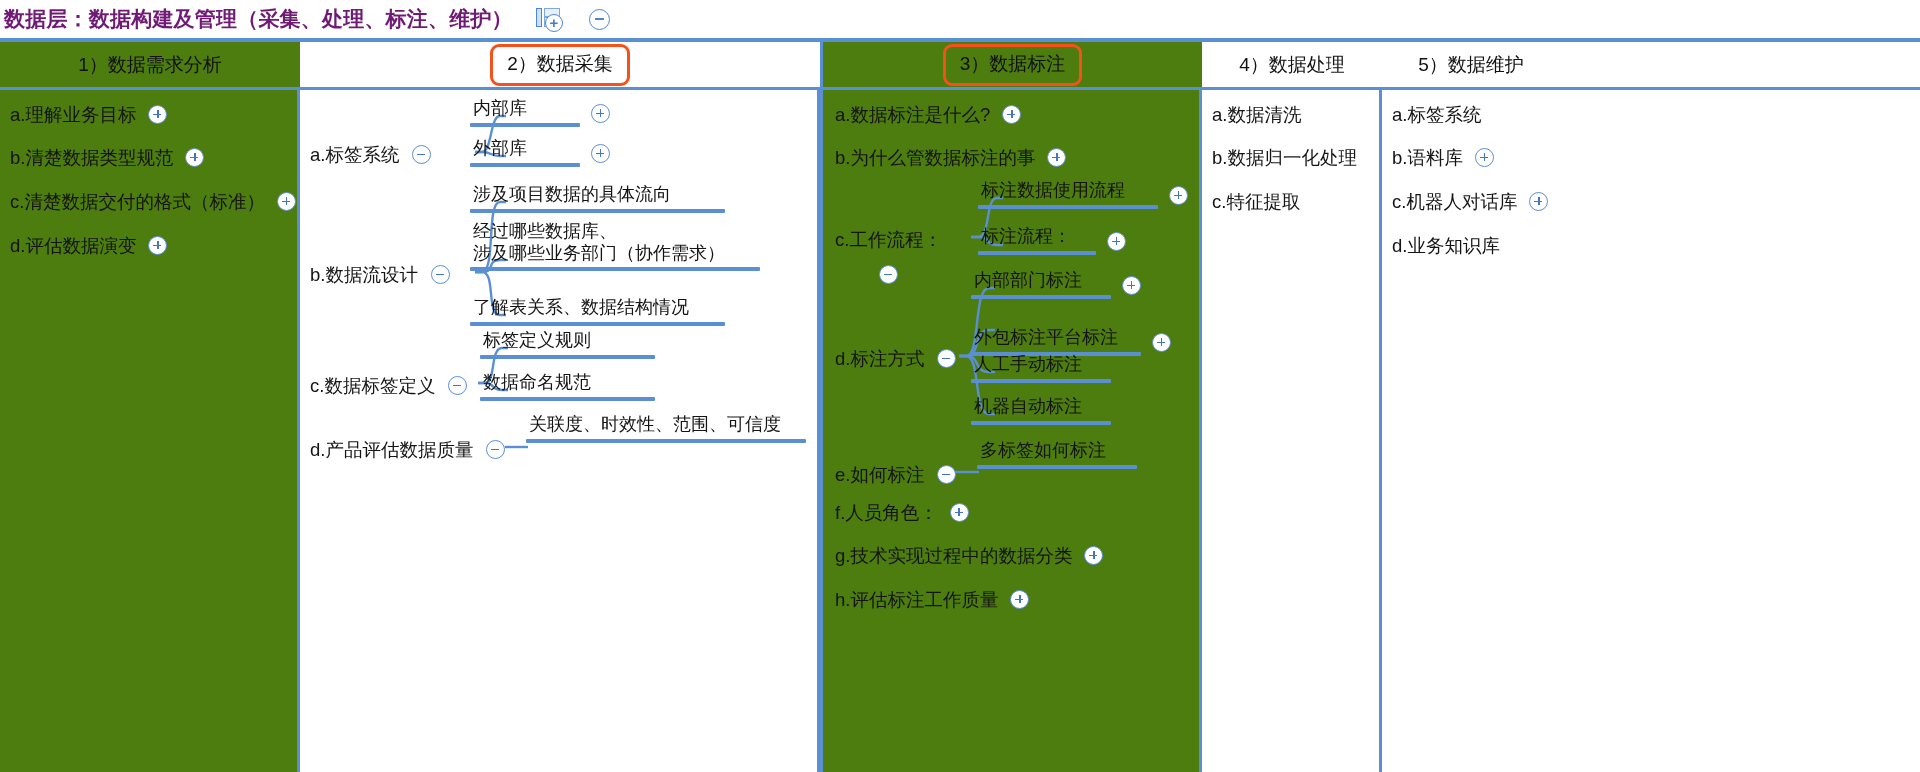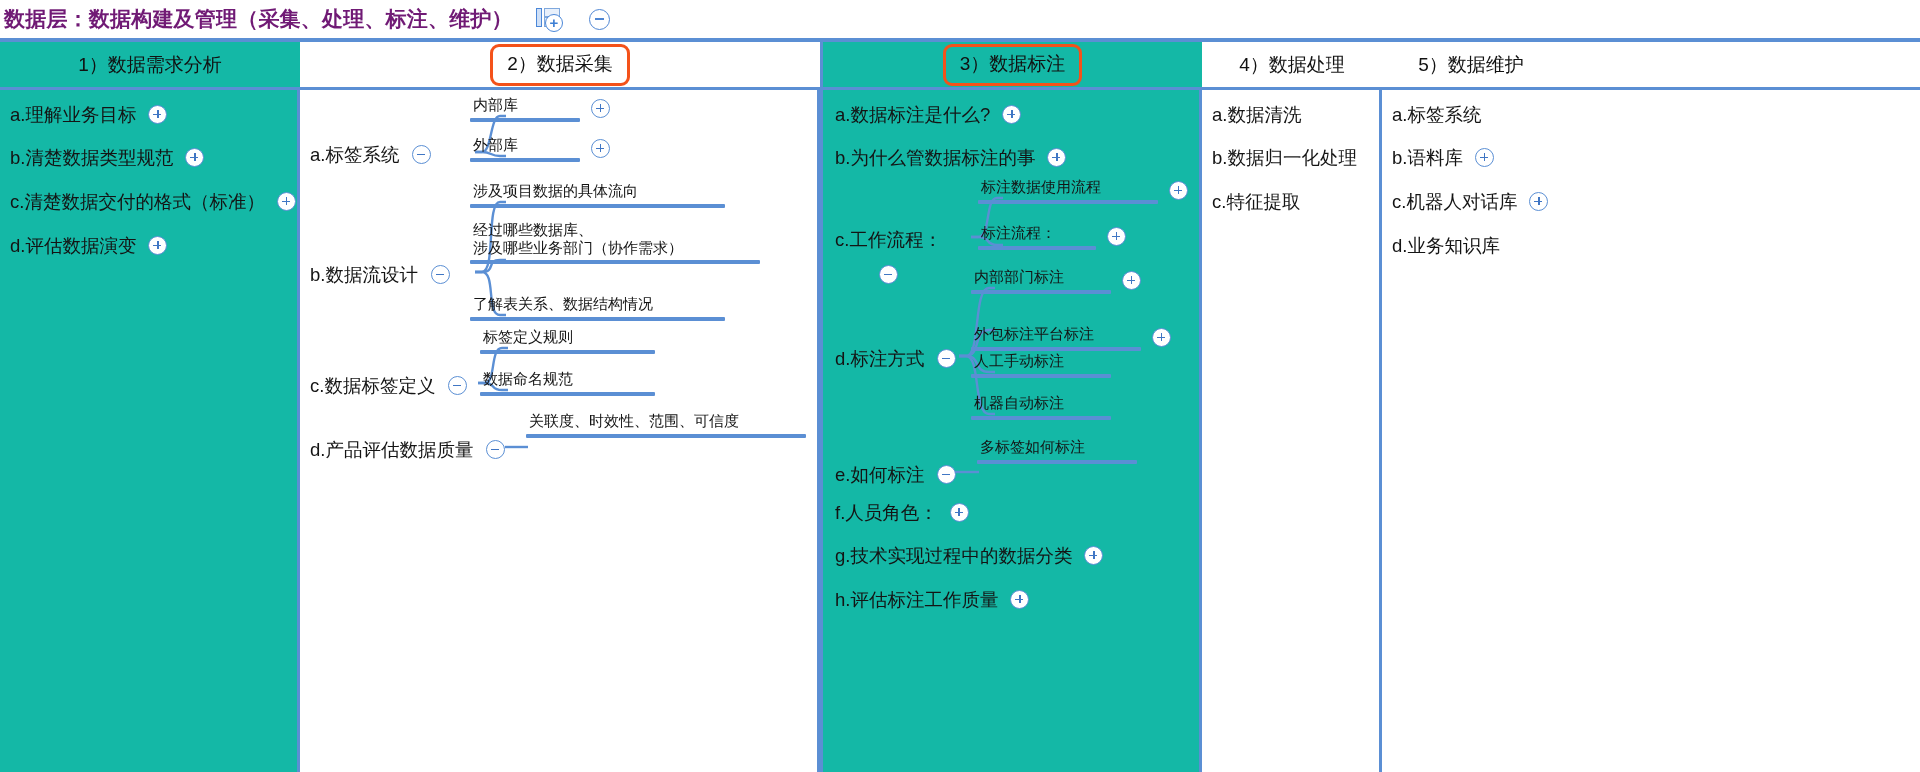--- a/index.html
+++ b/index.html
@@ -62,21 +62,21 @@
   }
   .col-head-label {
     font-size: 19px; color: #111; white-space: nowrap; position: relative;
     z-index: 2; padding: 3px 10px;
   }
   .col-head-label.hl {
     border: 3px solid #f4521a; border-radius: 9px; padding: 4px 14px 6px;
   }
   .col-body { height: 682px; position: relative; }
 
-  .bg-blue { background: #14b8a6; }
+  .bg-blue { background: #4d7c0f; }
   .bg-white { background: #ffffff; }
   .bdr-l { border-left: 3px solid #5b8fd4; }
   .bdr-r { border-right: 3px solid #5b8fd4; }
 
   
   .item {
     position: absolute; display: flex; align-items: center; gap: 12px;
     white-space: nowrap;
   }
   .item-text { font-size: 18.5px; color: #141414; }
@@ -101,21 +101,21 @@
     content: ""; position: absolute; left: 4px; top: 7.7px;
     width: 8px; height: 1.7px; background: #4076c4;
   }
 
   
   .node {
     position: absolute; display: flex; align-items: flex-end; gap: 11px;
     white-space: nowrap;
   }
   .node-body { display: flex; flex-direction: column; }
-  .node-text { font-size: 15px; color: #141414; padding: 0 3px 3px; }
+  .node-text { font-size: 18px; color: #141414; padding: 0 3px 3px; }
   .node-text.two-line { white-space: pre-line; line-height: 1.2; }
   .node-rule { height: 4px; background: #5b8fd4; border-radius: 1px; }
 
   .branch-label {
     position: absolute; display: flex; align-items: center; gap: 13px;
     white-space: nowrap;
   }
   .branch-label .btxt { font-size: 18.5px; color: #141414; font-weight: 400; }
 
   svg.links { position: absolute; left: 0; top: 0; overflow: visible; pointer-events: none; }

